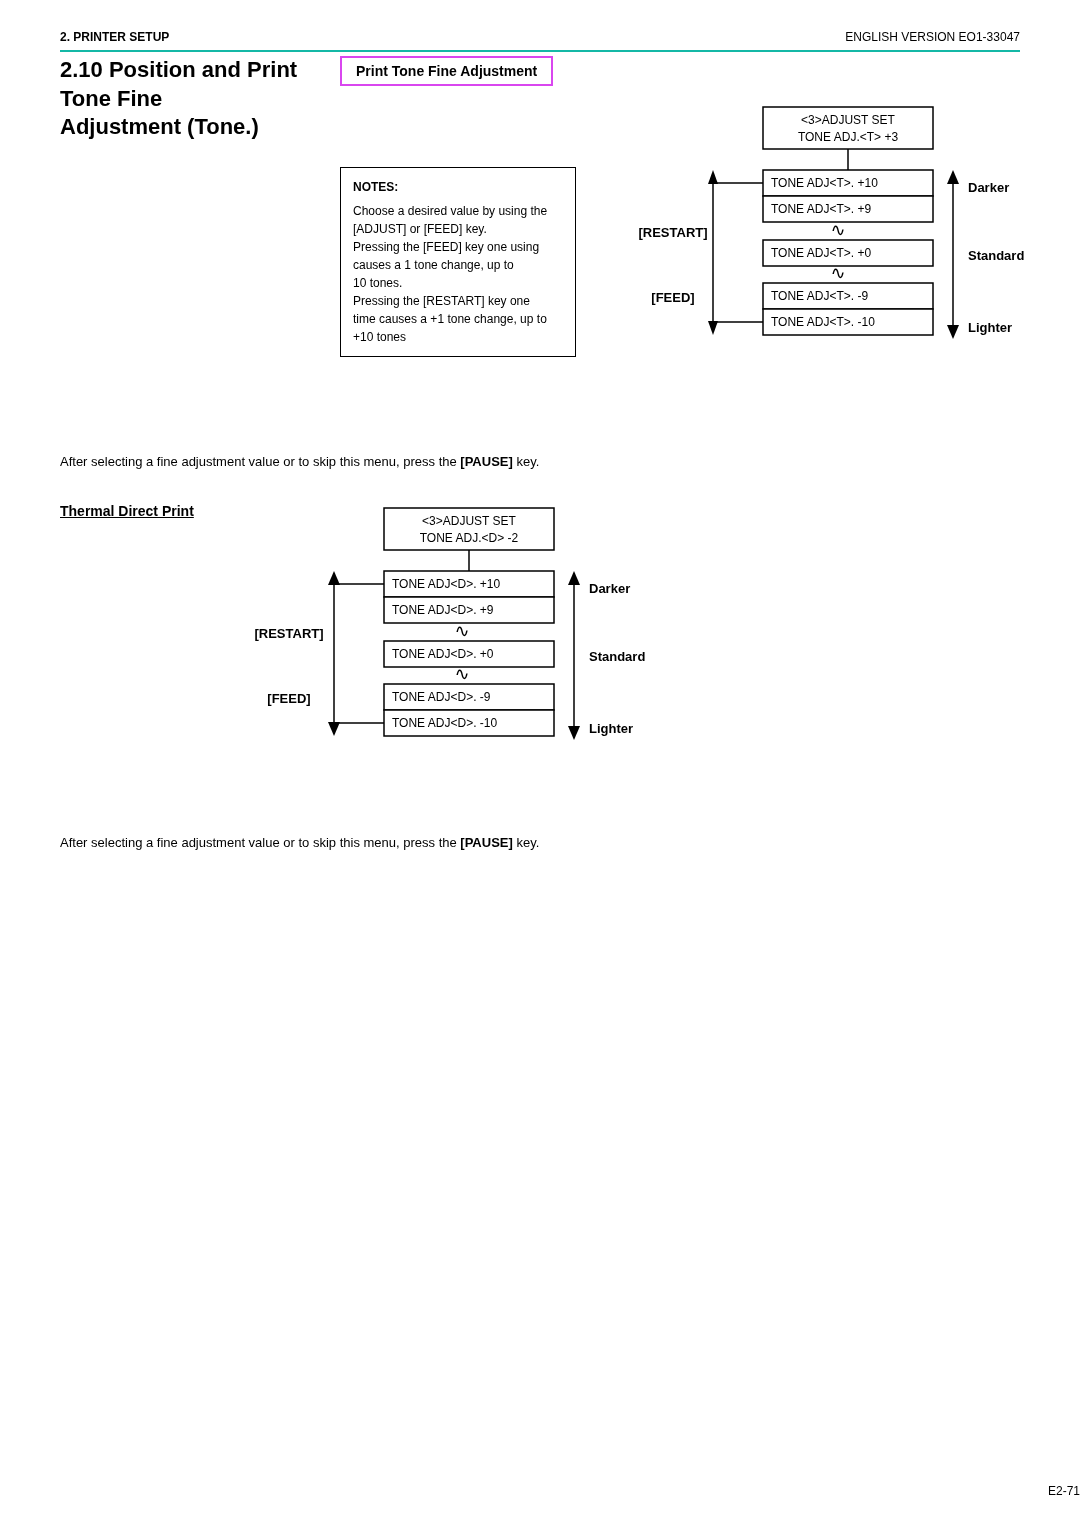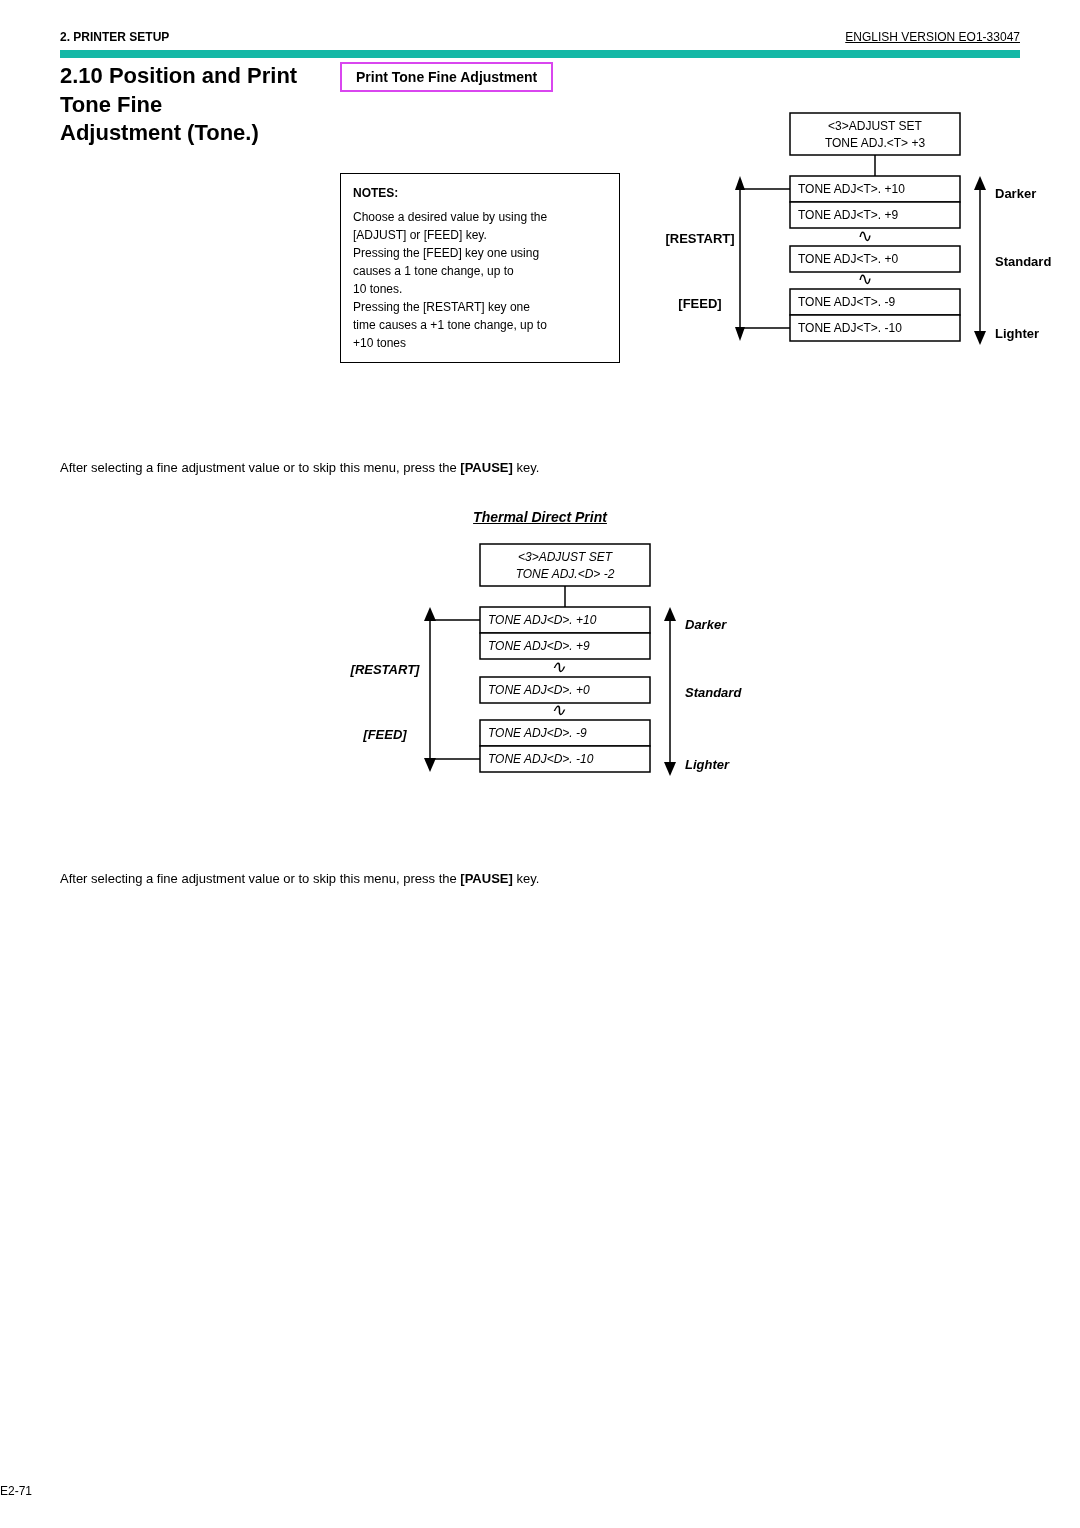--- a/index.html
+++ b/index.html
@@ -16,35 +16,34 @@
       width: 1080px;
       min-height: 1528px;
       padding: 30px 60px 60px 60px;
       position: relative;
     }
     
     .header {
       display: flex;
       justify-content: space-between;
       align-items: flex-start;
-      border-bottom: 8px solid #14b8a6;
+      border-bottom: 2px solid #14b8a6;
       padding-bottom: 6px;
       margin-bottom: 4px;
     }
     .header-left {
       font-weight: bold;
       font-size: 12px;
     }
     .header-right {
       text-align: right;
       font-size: 12px;
     }
     .header-right-top {
       font-weight: normal;
-      text-decoration: underline;
     }
     
     .subheader {
       display: flex;
       justify-content: flex-end;
       font-size: 11px;
       margin-bottom: 20px;
     }
     
     .top-section {
@@ -83,55 +82,53 @@
     .thermal-label {
       font-weight: bold;
       font-size: 14px;
       text-decoration: underline;
       margin-bottom: 14px;
     }
     
     .notes-box {
       border: 1px solid #000;
       padding: 10px 12px;
-      width: 280px;
+      width: 236px;
       font-size: 12px;
       line-height: 1.5;
       align-self: center;
-      margin-right: 30px;
+      margin-right: 47px;
       flex-shrink: 0;
     }
     .notes-box .notes-title {
       font-weight: bold;
       margin-bottom: 6px;
     }
     
     .para {
       font-size: 13px;
       line-height: 1.6;
       margin-bottom: 30px;
       margin-top: 10px;
     }
     .bold { font-weight: bold; }
     
     .direct-section {
       display: flex;
-      flex-direction: column;
-      font-style: italic;
     }
     .direct-label {
       font-weight: bold;
       font-size: 14px;
       text-decoration: underline;
       margin-bottom: 14px;
       text-align: center;
     }
     
     .footer {
-      text-align: left;
+      text-align: right;
       font-size: 12px;
       position: absolute;
       bottom: 30px;
       left: 0; right: 0;
     }
 
     
     .diagram-svg {
       display: block;
     }

